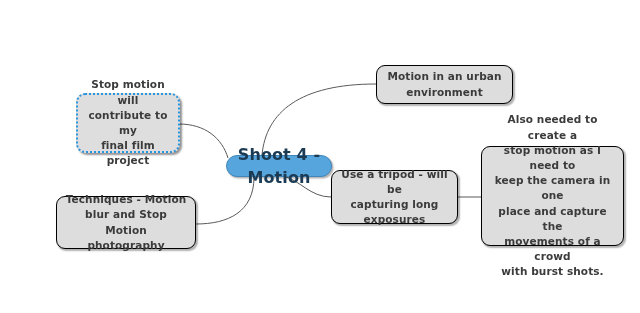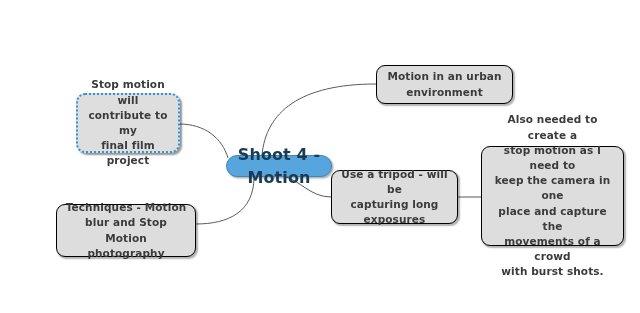--- a/index.html
+++ b/index.html
@@ -85,21 +85,21 @@
 
   <div class="node" style="left:376px; top:65px; width:137px; height:39px;">
     <span class="node-text">Motion in an urban
 environment</span>
   </div>
 
   <div class="node central" style="left:226px; top:155px; width:106px; height:22px;">
     <span class="node-text">Shoot 4 - Motion</span>
   </div>
 
-  <div class="node" style="left:56px; top:196px; width:140px; height:53px;margin-top:8px;">
+  <div class="node" style="left:56px; top:196px; width:140px; height:53px;">
     <span class="node-text">Techniques - Motion
 blur and Stop Motion
 photography</span>
   </div>
 
   <div class="node" style="left:331px; top:170px; width:127px; height:54px;">
     <span class="node-text">Use a tripod - will be
 capturing long
 exposures</span>
   </div>

